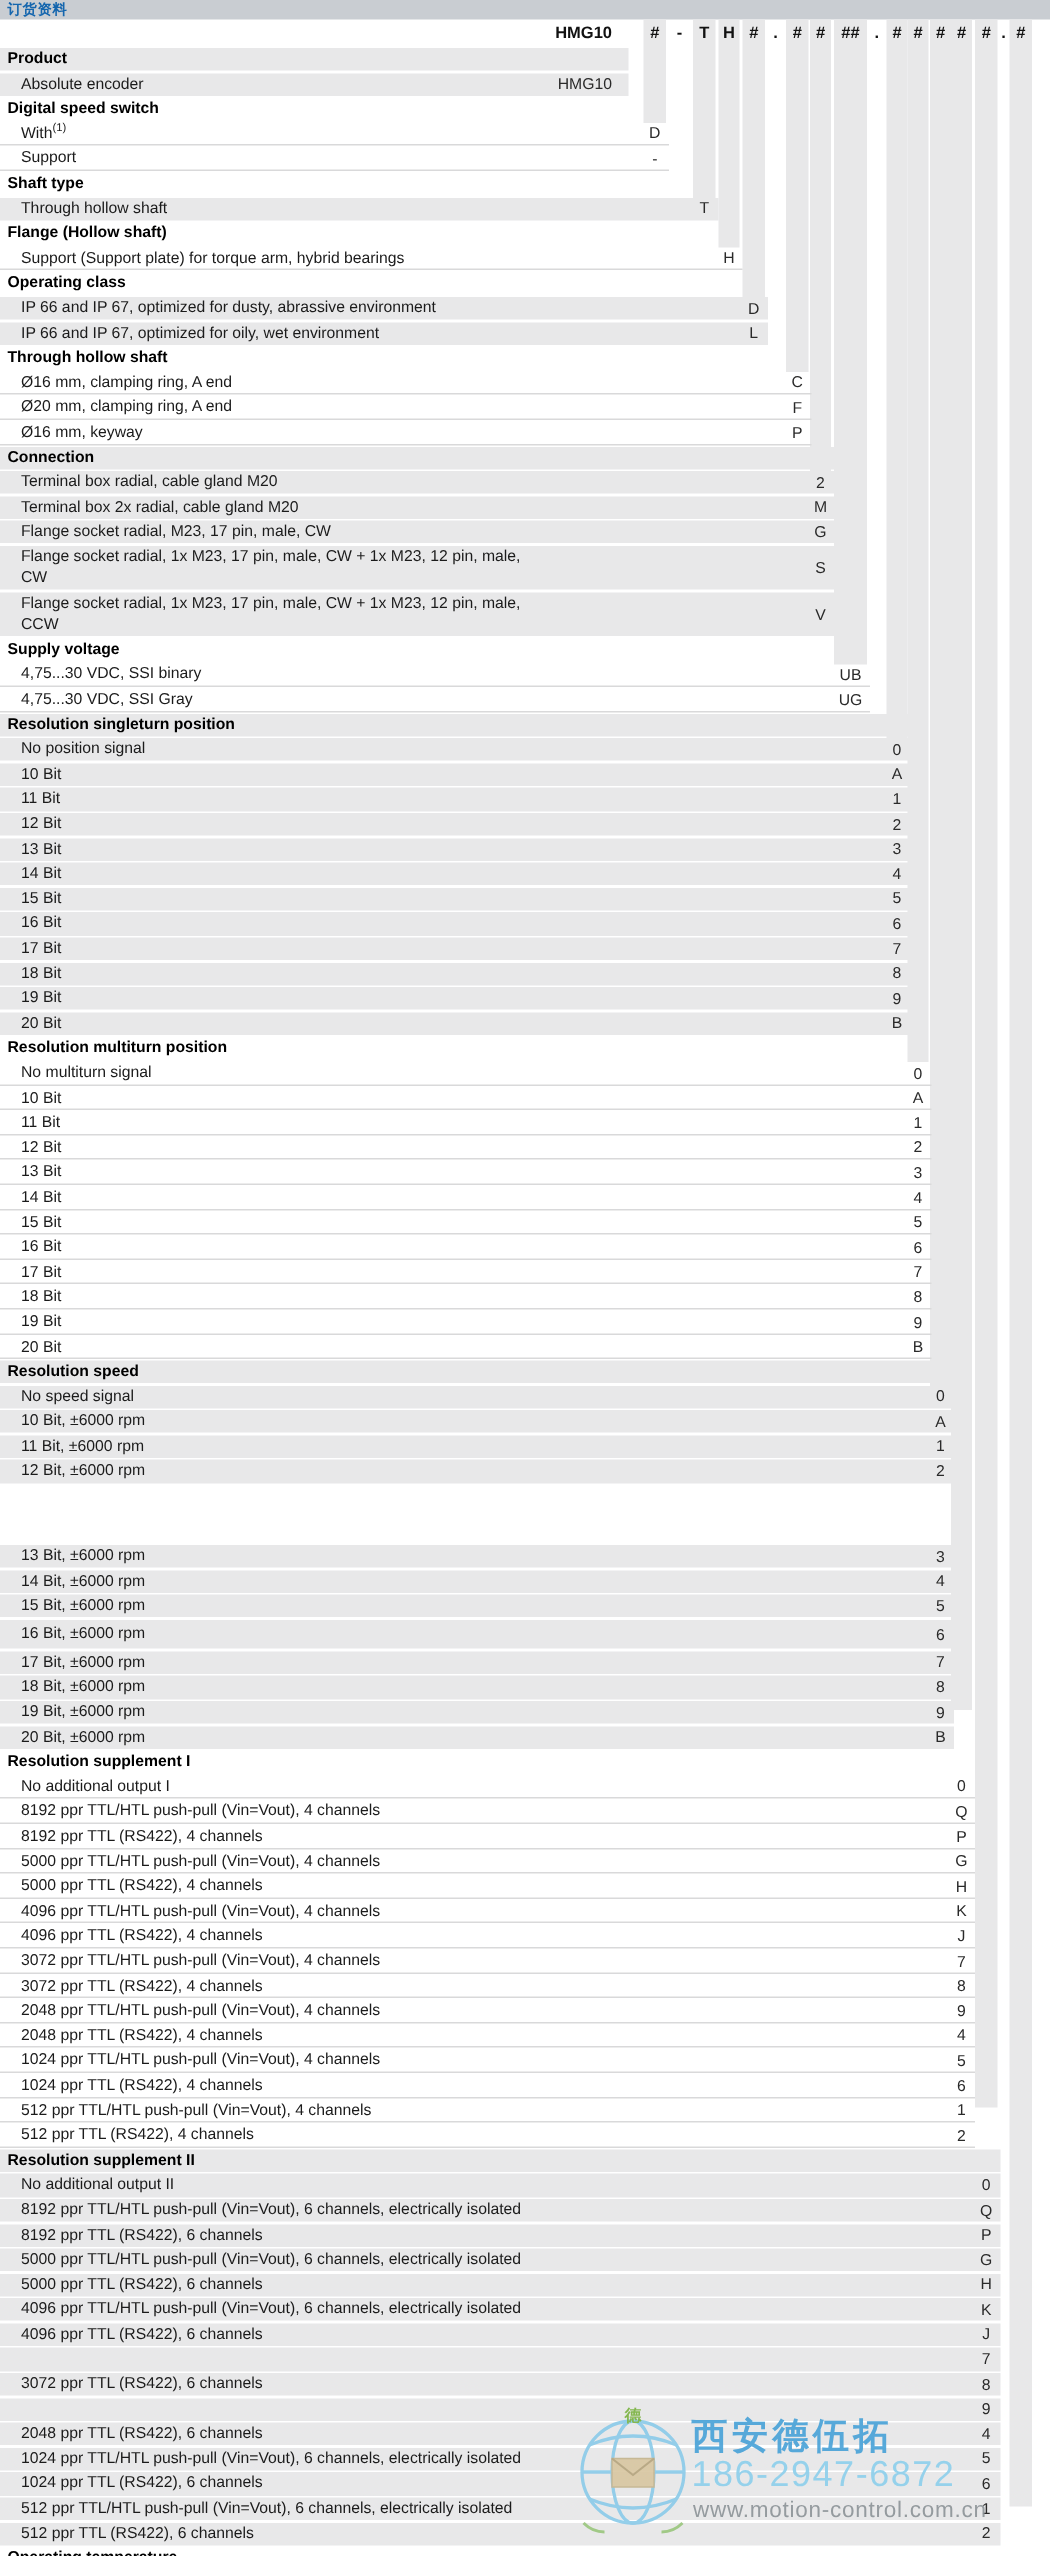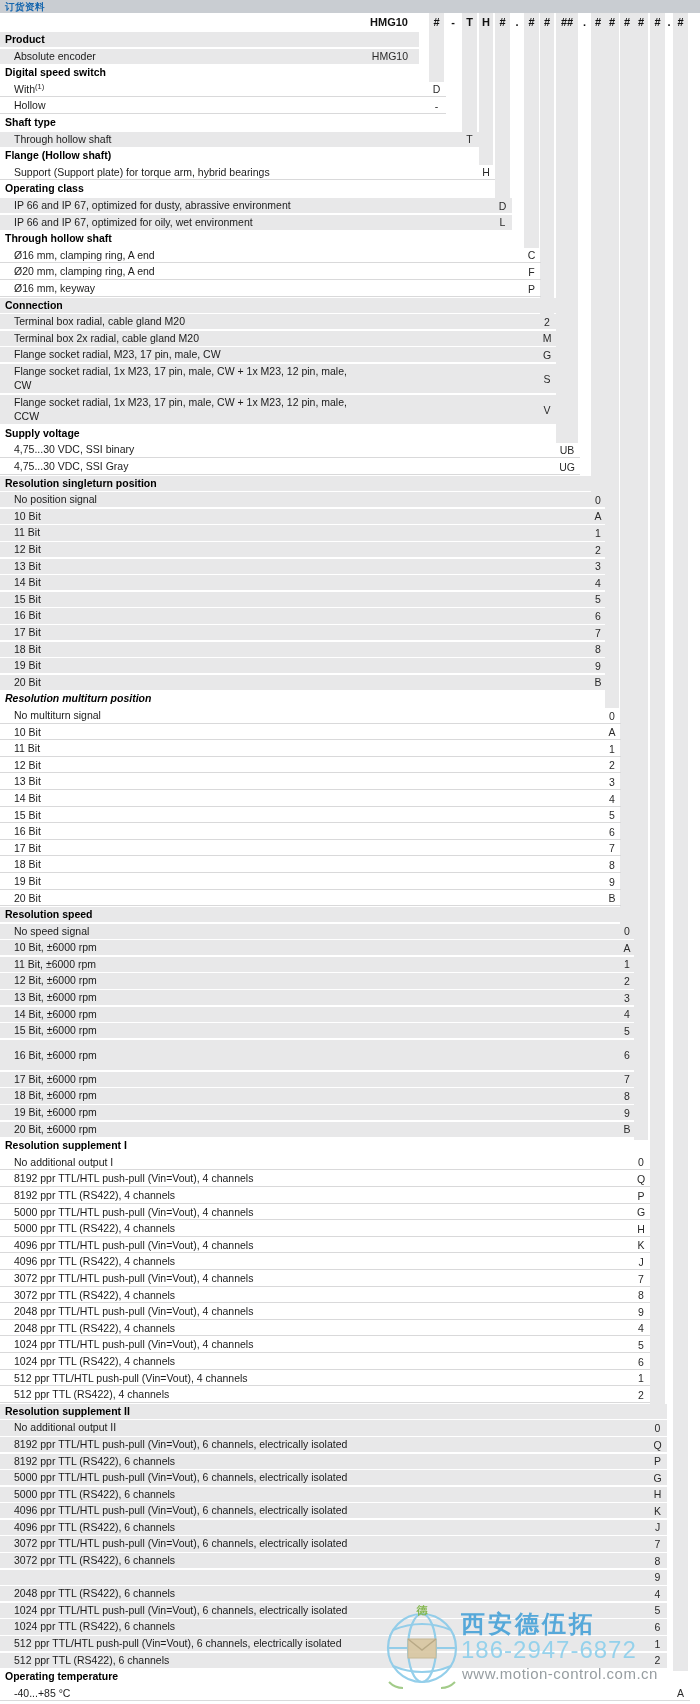--- a/index.html
+++ b/index.html
@@ -97,21 +97,21 @@
       <div class="row" style="height: 16.6px;">
         <div class="sep" style="width: 446px;"></div>
         <div class="lbl">
           <div>With<span class="sup">(1)</span></div>
         </div>
         <div class="code" style="left: 429px; width: 15px;">D</div>
       </div>
       <div class="row" style="height: 16.6px;">
         <div class="sep" style="width: 446px;"></div>
         <div class="lbl">
-          <div>Hollow</div>
+          <div>Support</div>
         </div>
         <div class="code" style="left: 429px; width: 15px;">-</div>
       </div>
       <div class="row hdr" style="height: 16.6px;">
         <div class="lbl">
           <div>Shaft type</div>
         </div>
       </div>
       <div class="row" style="height: 16.6px;">
         <div class="band" style="width: 479px;"></div>
@@ -322,21 +322,21 @@
         </div>
         <div class="code" style="left: 591px; width: 14px;">9</div>
       </div>
       <div class="row" style="height: 16.6px;">
         <div class="band" style="width: 607px;"></div>
         <div class="lbl">
           <div>20 Bit</div>
         </div>
         <div class="code" style="left: 591px; width: 14px;">B</div>
       </div>
-      <div class="row hdr" style="height: 16.6px; font-style: italic;">
+      <div class="row hdr" style="height: 16.6px;">
         <div class="lbl">
           <div>Resolution multiturn position</div>
         </div>
       </div>
       <div class="row" style="height: 16.6px;">
         <div class="sep" style="width: 621px;"></div>
         <div class="lbl">
           <div>No multiturn signal</div>
         </div>
         <div class="code" style="left: 605px; width: 14px;">0</div>
@@ -445,42 +445,42 @@
         </div>
         <div class="code" style="left: 620px; width: 14px;">1</div>
       </div>
       <div class="row" style="height: 16.6px;">
         <div class="band" style="width: 636px;"></div>
         <div class="lbl">
           <div>12 Bit, ±6000 rpm</div>
         </div>
         <div class="code" style="left: 620px; width: 14px;">2</div>
       </div>
-      <div class="row" style="height: 16.6px;">
+      <div class="row" style="height: 16.6px; margin-top: 40px;">
         <div class="band" style="width: 636px;"></div>
         <div class="lbl">
           <div>13 Bit, ±6000 rpm</div>
         </div>
         <div class="code" style="left: 620px; width: 14px;">3</div>
       </div>
       <div class="row" style="height: 16.6px;">
         <div class="band" style="width: 636px;"></div>
         <div class="lbl">
           <div>14 Bit, ±6000 rpm</div>
         </div>
         <div class="code" style="left: 620px; width: 14px;">4</div>
       </div>
       <div class="row" style="height: 16.6px;">
         <div class="band" style="width: 636px;"></div>
         <div class="lbl">
           <div>15 Bit, ±6000 rpm</div>
         </div>
         <div class="code" style="left: 620px; width: 14px;">5</div>
       </div>
-      <div class="row" style="height: 32px; text-decoration: underline;">
+      <div class="row" style="height: 21px; text-decoration: underline;">
         <div class="band" style="width: 636px;"></div>
         <div class="lbl">
           <div>16 Bit, ±6000 rpm</div>
         </div>
         <div class="code" style="left: 620px; width: 14px;">6</div>
       </div>
       <div class="row" style="height: 16.6px;">
         <div class="band" style="width: 636px;"></div>
         <div class="lbl">
           <div>17 Bit, ±6000 rpm</div>
@@ -668,23 +668,20 @@
       </div>
       <div class="row" style="height: 16.6px;">
         <div class="band" style="width: 667px;"></div>
         <div class="lbl">
           <div>4096 ppr TTL (RS422), 6 channels</div>
         </div>
         <div class="code" style="left: 650px; width: 15px;">J</div>
       </div>
       <div class="row" style="height: 16.6px;">
         <div class="band" style="width: 667px;"></div>
-        <div class="lbl">
-          <div>3072 ppr TTL/HTL push-pull (Vin=Vout), 6 channels, electrically isolated</div>
-        </div>
         <div class="code" style="left: 650px; width: 15px;">7</div>
       </div>
       <div class="row" style="height: 16.6px;">
         <div class="band" style="width: 667px;"></div>
         <div class="lbl">
           <div>3072 ppr TTL (RS422), 6 channels</div>
         </div>
         <div class="code" style="left: 650px; width: 15px;">8</div>
       </div>
       <div class="row" style="height: 16.6px;">

